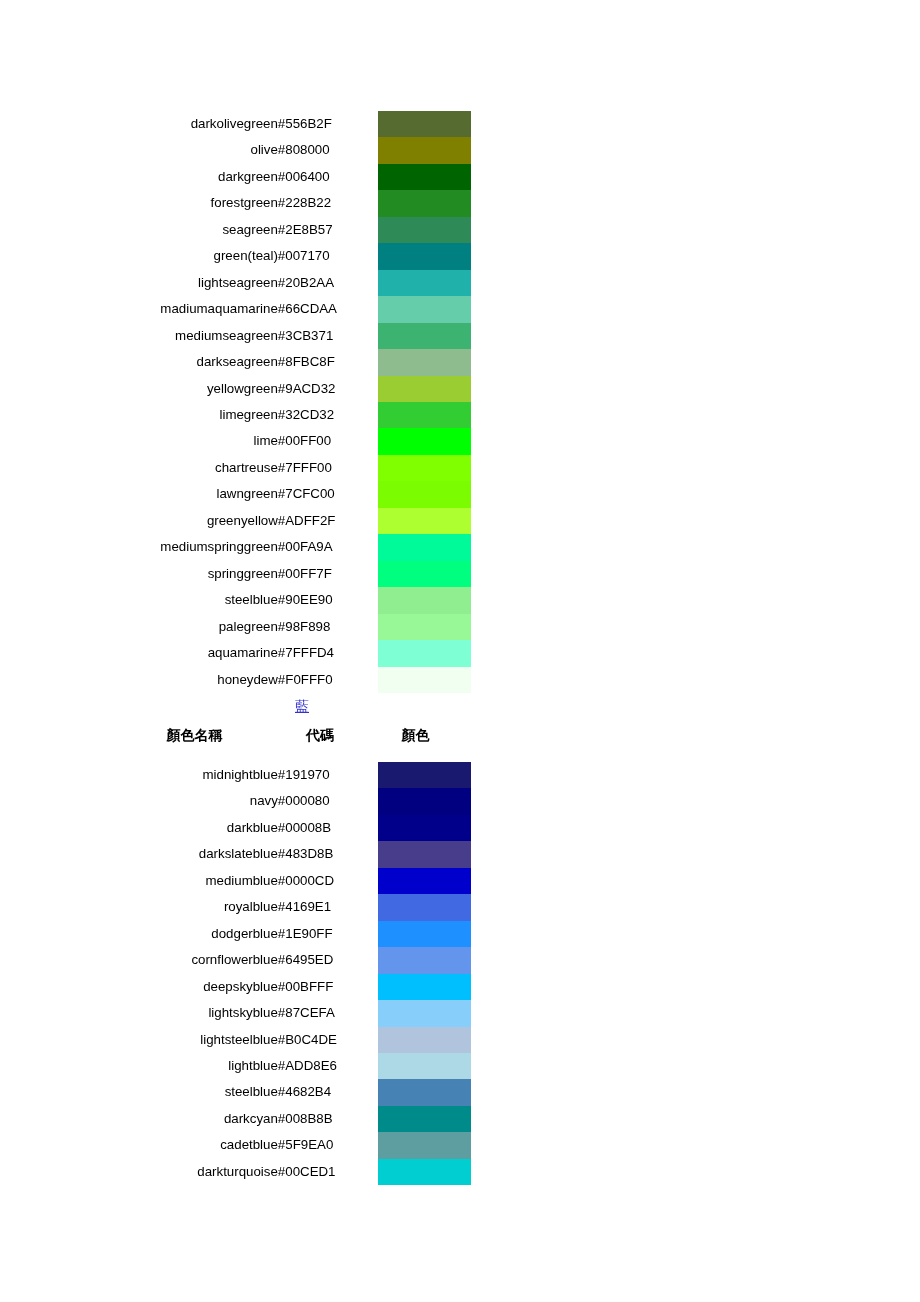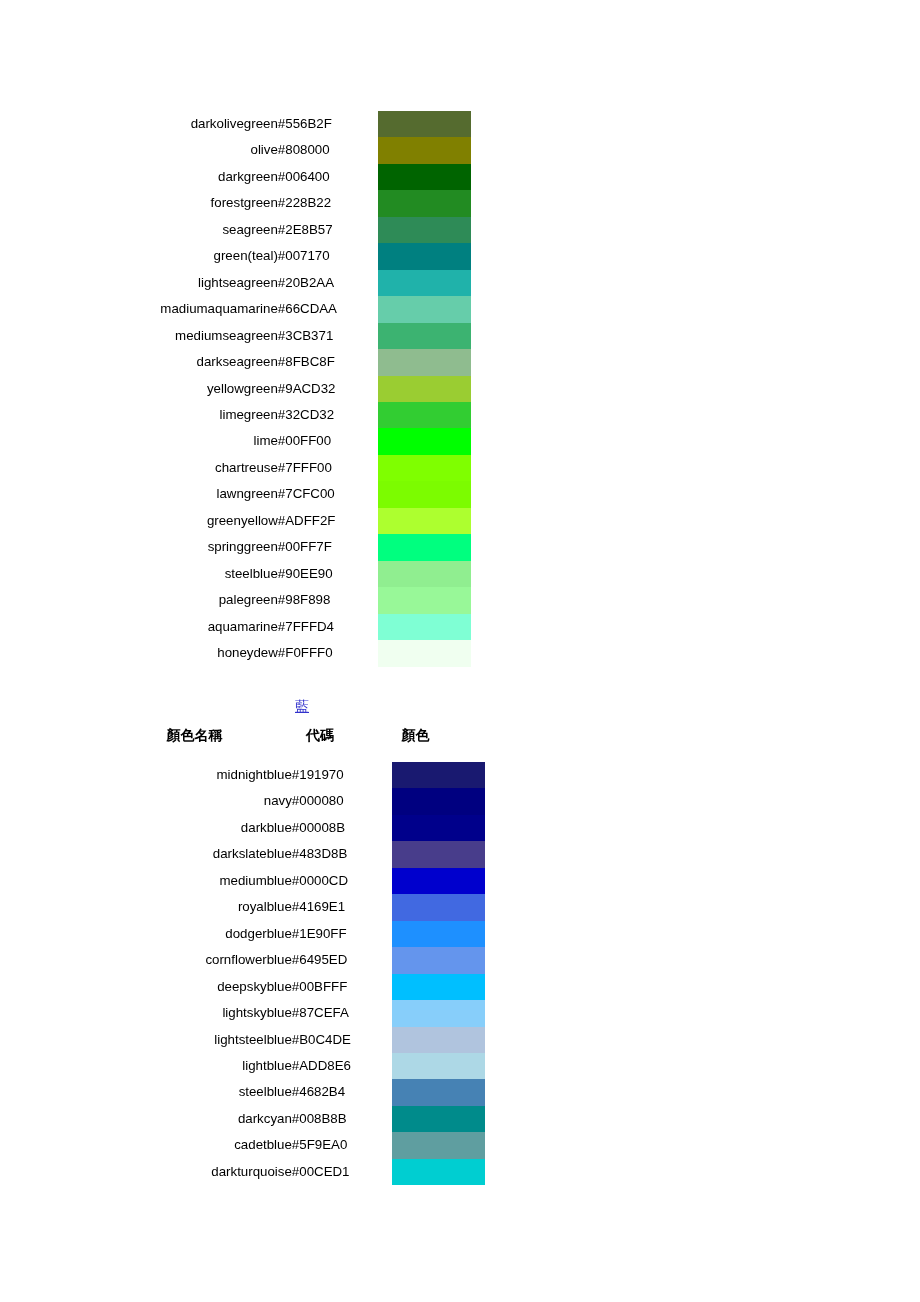--- a/index.html
+++ b/index.html
@@ -107,21 +107,20 @@
     white-space: nowrap;
   }
   #blue-header .h-name { width: 153px; }
   #blue-header .h-code { width: 98px; }
   #blue-header .h-swatch { width: 93px; }
 
   #blue-table {
     left: 130px;
     top: 762px;
     width: 344px;
-    margin-left: 14px;
   }
 </style>
 </head>
 <body>
 
 <div class="page">
 
   <table class="color-table" id="green-table">
     <tbody>
         <tr>
@@ -227,20 +226,27 @@
           <td class="col-code">#7CFC00</td>
           <td class="col-swatch">
             <span class="swatch" style="background-color: rgb(124, 252, 0);"></span>
           </td>
         </tr>
         <tr>
           <td class="col-name">greenyellow</td>
           <td class="col-code">#ADFF2F</td>
           <td class="col-swatch">
             <span class="swatch" style="background-color: rgb(173, 255, 47);"></span>
+          </td>
+        </tr>
+        <tr>
+          <td class="col-name">mediumspringgreen</td>
+          <td class="col-code">#00FA9A</td>
+          <td class="col-swatch">
+            <span class="swatch" style="background-color: rgb(0, 250, 154);"></span>
           </td>
         </tr>
         <tr>
           <td class="col-name">springgreen</td>
           <td class="col-code">#00FF7F</td>
           <td class="col-swatch">
             <span class="swatch" style="background-color: rgb(0, 255, 127);"></span>
           </td>
         </tr>
         <tr>

